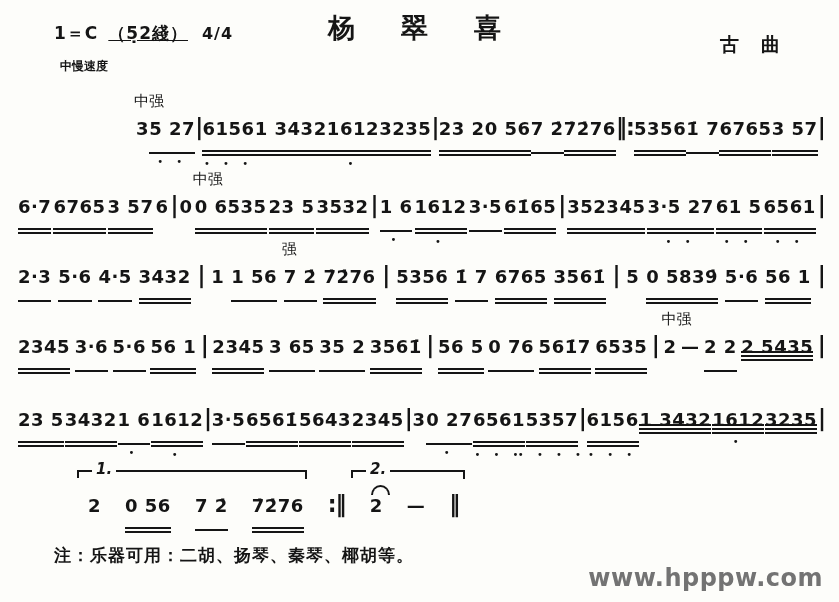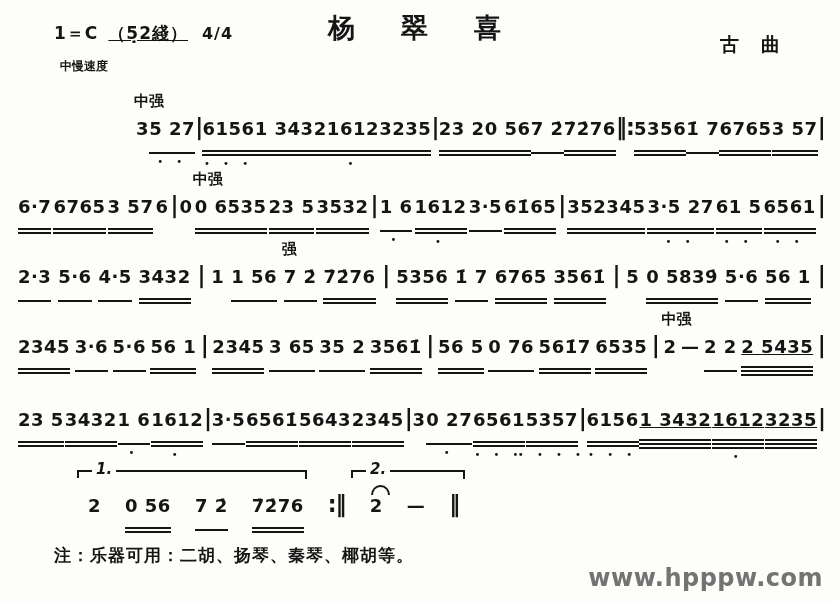--- a/index.html
+++ b/index.html
@@ -23,23 +23,23 @@
   .t{
     display:inline-block; font-size:18px; font-weight:700; letter-spacing:0.5px;
     white-space:pre; line-height:1.15;
     background-repeat:no-repeat;
   }
   .u1{background-image:linear-gradient(#151515,#151515);
       background-size:100% 2px; background-position:0 100%; padding-bottom:14px;}
   .u2{background-image:linear-gradient(#151515,#151515),linear-gradient(#151515,#151515);
       background-size:100% 2px,100% 2px; background-position:0 100%,0 calc(100% - 4px); padding-bottom:16px;}
   .u3{background-image:linear-gradient(#151515,#151515),linear-gradient(#151515,#151515),linear-gradient(#151515,#151515);
-      background-size:100% 2px,100% 2px,100% 2px; background-position:0 100%,0 calc(100% - 4px),0 calc(100% - 8px); padding-bottom:18px;text-decoration:underline;}
+      background-size:100% 2px,100% 2px,100% 2px; background-position:0 100%,0 calc(100% - 4px),0 calc(100% - 8px); padding-bottom:3px;}
   .bar{font-size:22px; font-weight:700; letter-spacing:-1px; white-space:pre; transform:scaleY(1.05); display:inline-block;}
-  .dyn{position:absolute; top:-27px; left:-2px; font-size:15px; font-weight:700; white-space:nowrap;}
+  .dyn{position:absolute; top:-27px; left:-2px; font-size:15px; font-weight:400; white-space:nowrap;}
   .dots-below{position:absolute; left:50%; transform:translateX(-50%); bottom:-13px;
       font-size:10px; letter-spacing:5px; line-height:1; white-space:nowrap;}
   .arc{position:absolute; top:-11px; left:1px; width:15px; height:8px;
       border:2px solid #151515; border-bottom:none; border-radius:50% 50% 0 0 / 100% 100% 0 0;}
   
   .volta{position:absolute; height:12px; border-top:2px solid #151515;}
   .volta:before{content:""; position:absolute; left:-1px; top:-2px; width:2px; height:8px; background:#151515;}
   .volta:after{content:""; position:absolute; right:-1px; top:-2px; width:2px; height:9px; background:#151515;}
   .volta .vlabel{position:absolute; left:14px; top:-12px; background:#fdfdfa; padding:0 4px;
       font-size:15px; font-weight:700; font-style:italic;}

